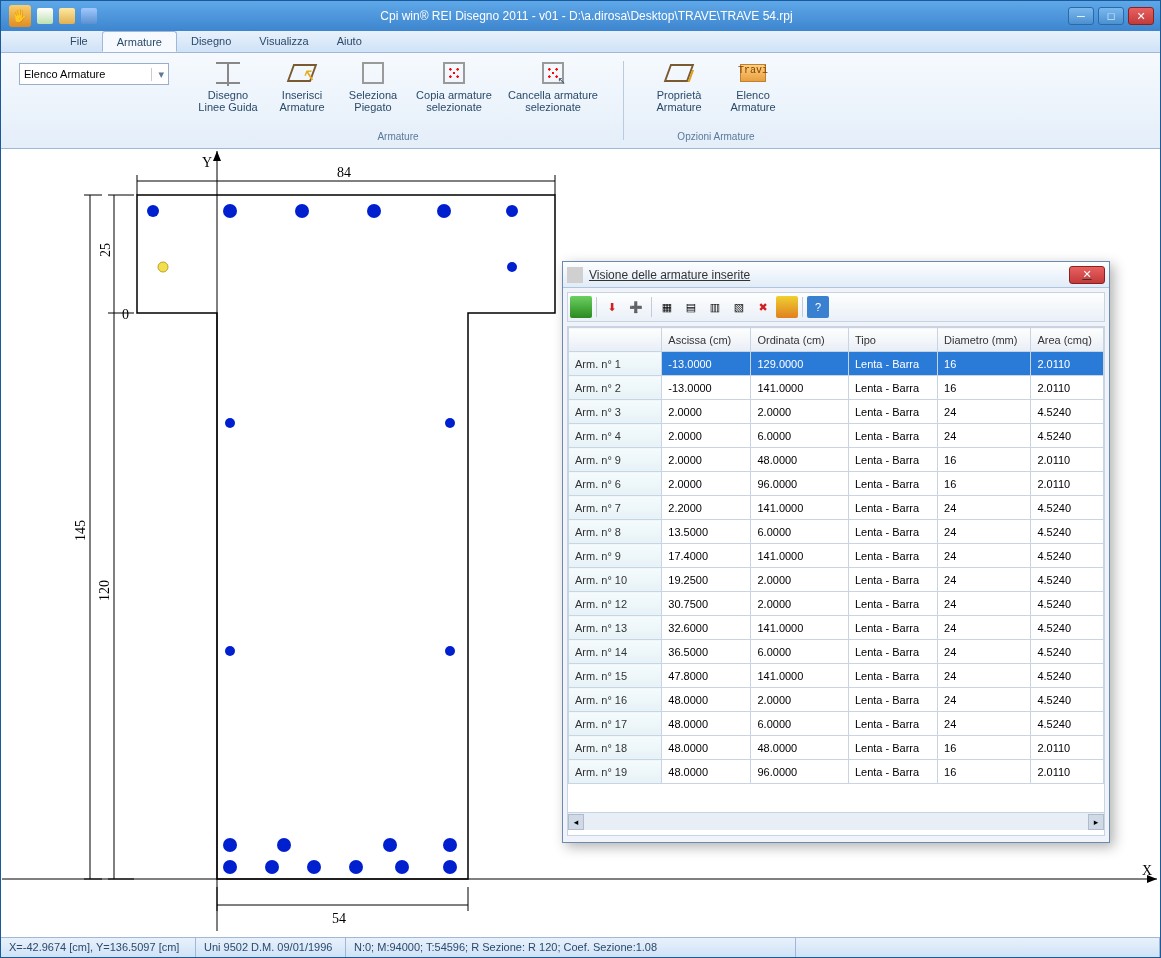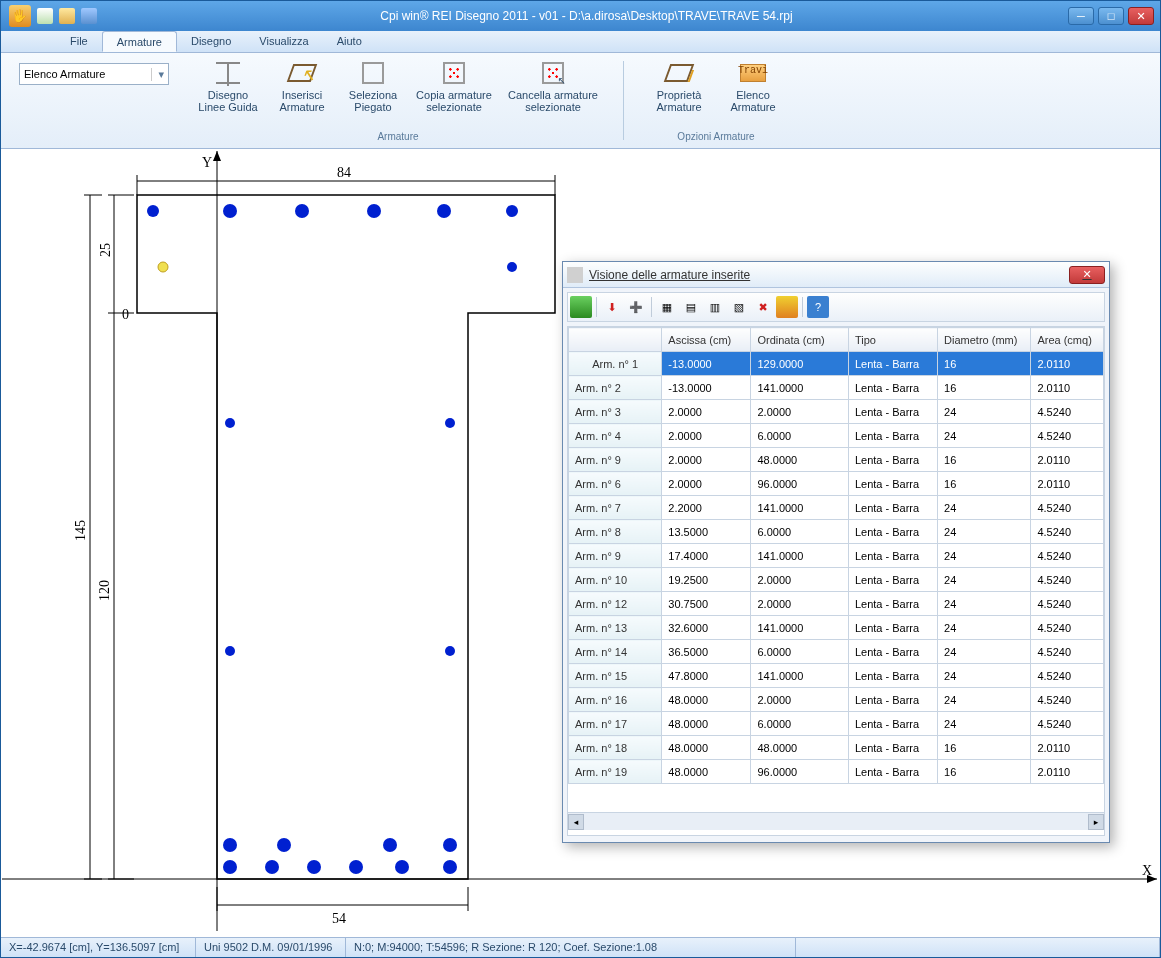--- a/index.html
+++ b/index.html
@@ -43,21 +43,21 @@
   .dlg-close { margin-left:auto; width:36px; height:18px; background:linear-gradient(#e86060,#c23a3a); border:1px solid #8a2020; border-radius:3px; color:#fff; display:flex; align-items:center; justify-content:center; font-size:11px; cursor:pointer;}
   .dlg-toolbar{ height:30px; margin:4px; border:1px solid #c8d4e2; background:linear-gradient(#fefefe,#eaf0f8); display:flex; align-items:center; padding:2px; gap:2px;}
   .tb-btn{ width:22px; height:22px; display:flex; align-items:center; justify-content:center; cursor:pointer; border-radius:2px;}
   .tb-sep{ width:1px; height:20px; background:#c0ccda; margin:0 2px;}
   .grid-wrap{ margin:0 4px 4px 4px; border:1px solid #c8d4e2; height:510px; overflow:hidden; background:#fff; position:relative;}
   table.grid{ width:100%; border-collapse:collapse; table-layout:fixed;}
   table.grid th, table.grid td{ border:1px solid #c8d4e2; padding:4px 6px; font-size:11px; text-align:left; height:24px; white-space:nowrap; overflow:hidden;}
   table.grid th{ background:linear-gradient(#fefefe,#e8eef6); font-weight:normal; color:#333;margin-top:24px;}
   table.grid td.rowhdr{ background:linear-gradient(#f6fbfd,#e6f2f6); color:#333;}
   table.grid tr.sel td{ background:#2a7ad8; color:#fff;}
-  table.grid tr.sel td.rowhdr{ background:linear-gradient(#f6fbfd,#e6f2f6); color:#333;text-align:center;}
+  table.grid tr.sel td.rowhdr{ background:linear-gradient(#f6fbfd,#e6f2f6); color:#333;}
   .grid-scroll{ height:485px; overflow-y:auto; overflow-x:auto;}
   .hscroll{ height:18px; background:#e8eef6; border-top:1px solid #c8d4e2; display:flex; align-items:center;}
   .hscroll .arrow{ width:16px; height:16px; background:#d0dae6; border:1px solid #b0bccc; display:flex; align-items:center; justify-content:center; font-size:9px; cursor:pointer;}
 </style>
 </head>
 <body>
 
 <div class="window">
 
   <div class="titlebar">

